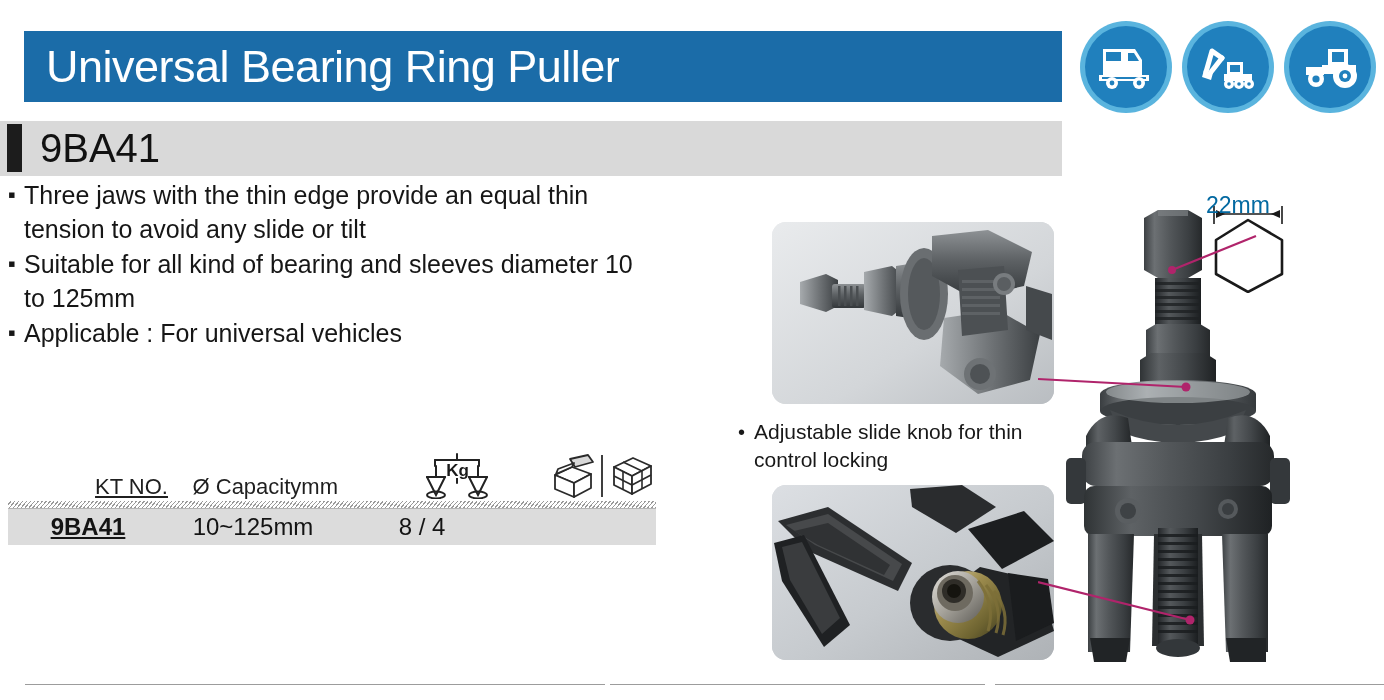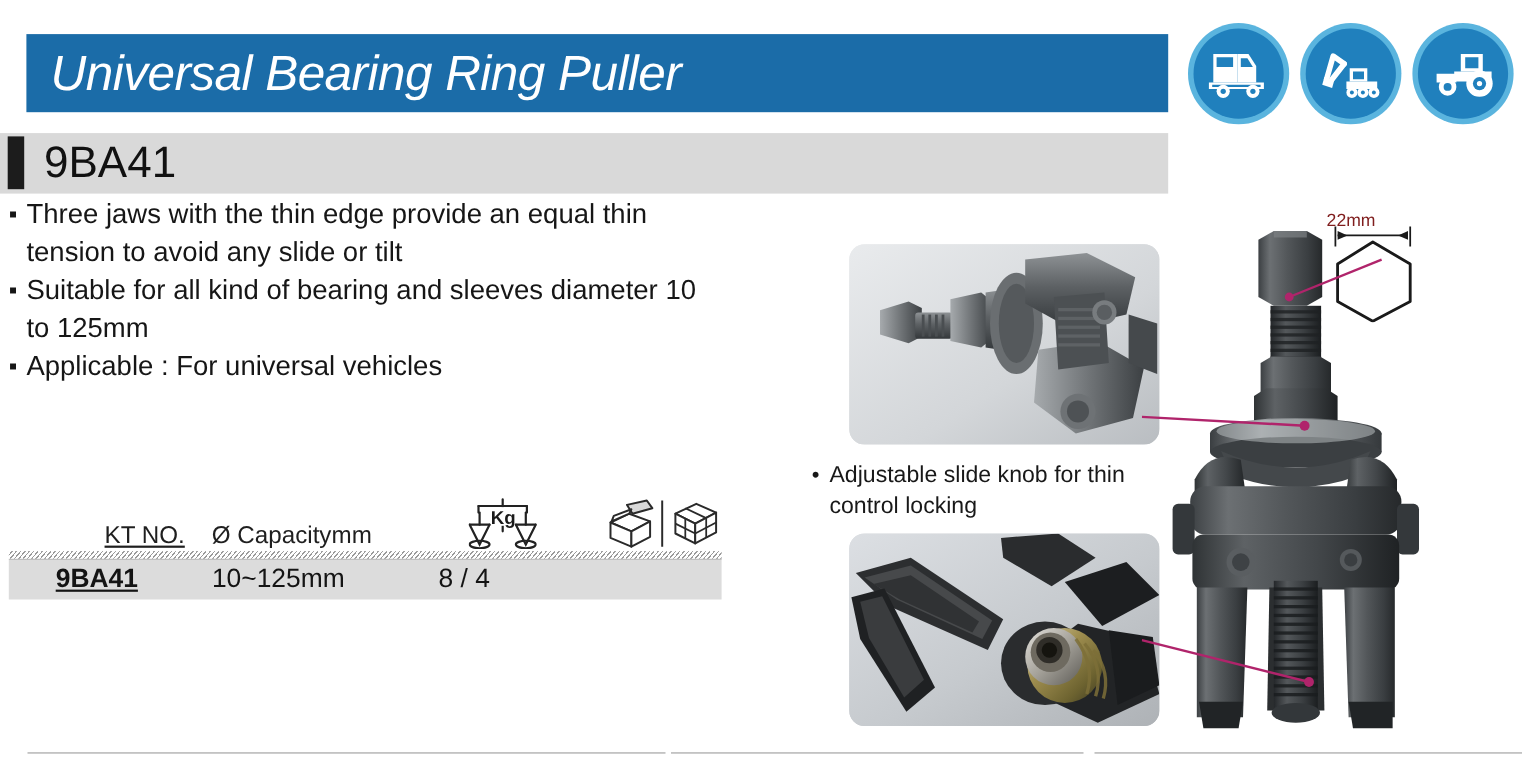--- a/index.html
+++ b/index.html
@@ -29,21 +29,20 @@
     box-sizing: border-box;
     padding-left: 22px;
   }
   #title-bar .title-text {
     color: #ffffff;
     font-size: 45px;
     font-weight: 400;
     letter-spacing: -0.5px;
     line-height: 1;
     white-space: nowrap;
-    font-style: italic;
   }
 
   
   #category-badges {
     position: absolute;
     left: 1080px;
     top: 19px;
     width: 300px;
     height: 96px;
     display: flex;
@@ -232,22 +231,22 @@
     position: absolute;
     left: 1196px;
     top: 188px;
     width: 120px;
     height: 105px;
   }
   #dim-label {
     position: absolute;
     left: 1206px;
     top: 192px;
-    font-size: 16px;
-    color: #7f1d1d;
+    font-size: 23px;
+    color: #0369a1;
     font-weight: 400;
     letter-spacing: 0px;
   }
 
   .leader-line { position: absolute; }
 
   
   #footer-rule {
     position: absolute;
     left: 0;

